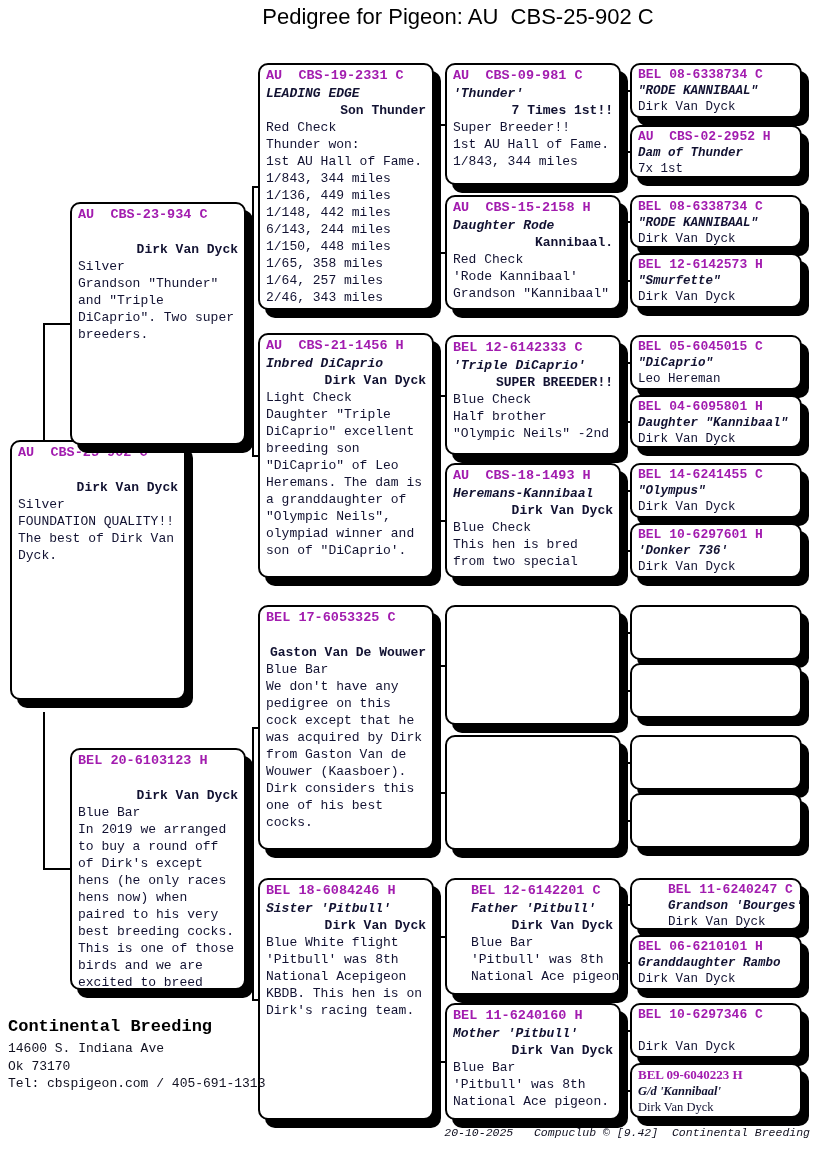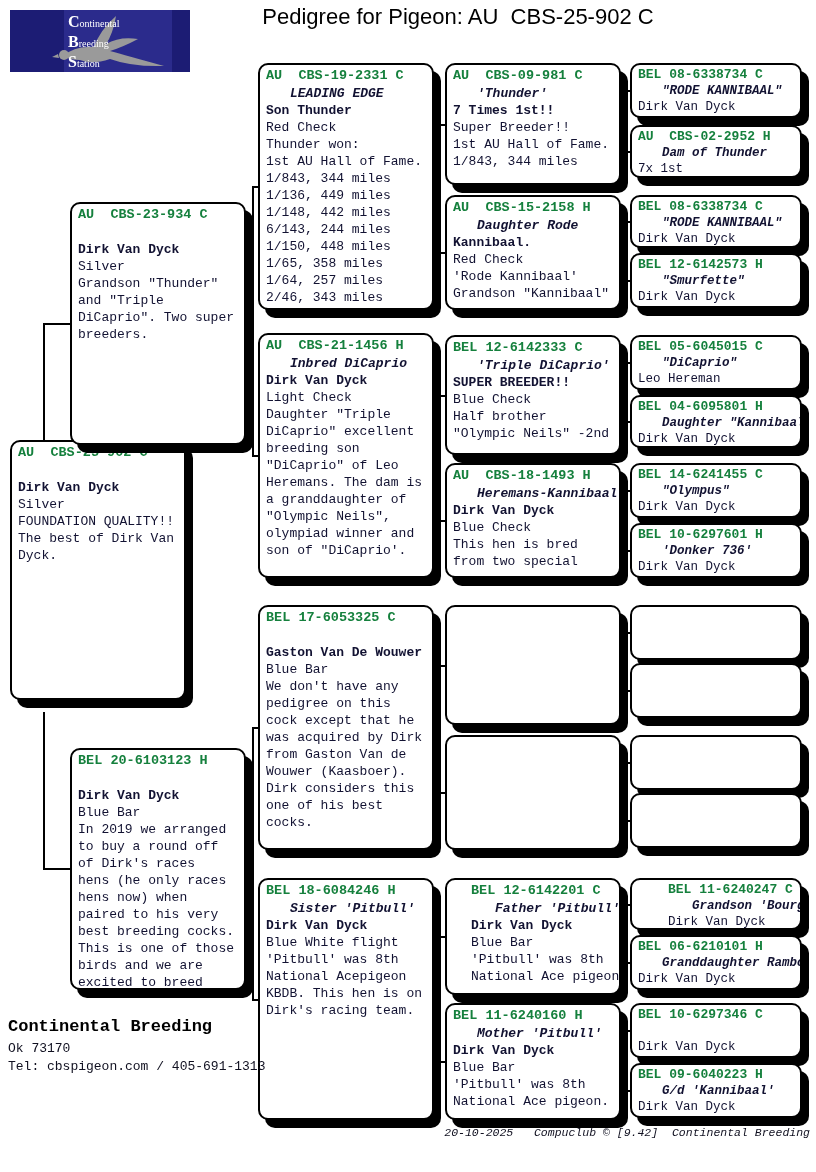--- a/index.html
+++ b/index.html
@@ -12,57 +12,44 @@
   .logo-panel{position:absolute;left:54px;top:0;width:108px;height:62px;background:#2b2b8c;}
   .logo-bird{position:absolute;left:42px;top:2px;width:136px;height:58px;}
   .logo-text{position:absolute;left:58px;top:3px;color:#fff;z-index:2;
              font-family:"Liberation Serif",serif;line-height:18px;}
   .logo-line .cap{font-size:16px;font-weight:bold;}
   .logo-line span{font-size:10px;}
   .logo-line .cap{font-size:16px;}
   
   .box{position:absolute;background:#fff;border:2px solid #000;border-radius:10px;
        box-shadow:7px 8px 0 0 #000;box-sizing:border-box;padding:2px 6px;overflow:hidden;}
-  .band{color:#15803d;font-weight:bold;font-size:13.5px;line-height:18px;min-height:18px;white-space:pre;}
+  .band{color:#a21caf;font-weight:bold;font-size:13.5px;line-height:18px;min-height:18px;white-space:pre;}
   .line{color:#121232;font-size:13px;line-height:17px;min-height:17px;white-space:pre;}
-  .line.b{font-weight:bold;}
-  .line.i{font-style:italic;font-weight:bold;margin-left:24px;}
+  .line.b{font-weight:bold;text-align:right;}
+  .line.i{font-style:italic;font-weight:bold;}
   .box.compact{padding:1px 6px;}
   .box.compact .band{font-size:13px;line-height:17px;min-height:17px;}
   .box.compact .line{font-size:12.5px;line-height:16px;min-height:16px;}
   
   .vl{position:absolute;width:2px;background:#000;}
   .hl{position:absolute;height:2px;background:#000;}
   
   .footer-left{position:absolute;left:8px;top:1014px;color:#101020;}
   .loft-name{font-size:17px;font-weight:bold;line-height:26px;color:#000;}
   .addr-line{font-size:13px;line-height:17.5px;}
   .footer-right{position:absolute;right:6px;top:1126px;font-size:11.5px;font-style:italic;
                 color:#101020;white-space:pre;}
 </style>
 </head>
 <body>
 
 <div class="page">
 
   <div class="title">Pedigree for Pigeon: AU  CBS-25-902 C</div>
 
-  <div class="logo">
-    <div class="logo-panel"></div>
-    <svg class="logo-bird" viewBox="0 0 136 58" xmlns="http://www.w3.org/2000/svg">
-      <path fill="#9a9a9a" d="M10 44 Q24 34 38 35 L42 35 Q48 18 64 4 Q61 22 54 32 Q68 24 86 27 Q71 35 58 39 Q76 44 112 54 Q80 55 58 47 Q40 53 28 48 Q18 48 10 44 Z"></path>
-      <circle fill="#9a9a9a" cx="12" cy="43" r="5"></circle>
-      <path fill="#9a9a9a" d="M6 42 L0 45 L7 46 Z"></path>
-    </svg>
-    <div class="logo-text">
-      <div class="logo-line"><span class="cap">C</span><span>ontinental</span></div>
-      <div class="logo-line"><span class="cap">B</span><span>reeding</span></div>
-      <div class="logo-line"><span class="cap">S</span><span>tation</span></div>
-    </div>
-  </div>
 
   <div id="tree">
       <div class="vl" style="left: 43px; top: 323px; height: 131px;"></div>
       <div class="vl" style="left: 43px; top: 712px; height: 158px;"></div>
       <div class="vl" style="left: 252px; top: 186px; height: 271px;"></div>
       <div class="vl" style="left: 252px; top: 727px; height: 274px;"></div>
       <div class="vl" style="left: 438px; top: 124px; height: 130px;"></div>
       <div class="vl" style="left: 438px; top: 395px; height: 127px;"></div>
       <div class="vl" style="left: 438px; top: 665px; height: 129px;"></div>
       <div class="vl" style="left: 438px; top: 936px; height: 127px;"></div>
@@ -137,21 +124,21 @@
         <div class="line n">DiCaprio". Two super</div>
         <div class="line n">breeders.</div>
       </div>
       <div class="box" style="left: 70px; top: 748px; width: 176px; height: 242px;">
         <div class="band">BEL 20-6103123 H</div>
         <div class="line n"></div>
         <div class="line b">Dirk Van Dyck</div>
         <div class="line n">Blue Bar</div>
         <div class="line n">In 2019 we arranged</div>
         <div class="line n">to buy a round off</div>
-        <div class="line n">of Dirk's races</div>
+        <div class="line n">of Dirk's except</div>
         <div class="line n">hens (he only races</div>
         <div class="line n">hens now) when</div>
         <div class="line n">paired to his very</div>
         <div class="line n">best breeding cocks.</div>
         <div class="line n">This is one of those</div>
         <div class="line n">birds and we are</div>
         <div class="line n">excited to breed</div>
       </div>
       <div class="box" style="left: 258px; top: 63px; width: 176px; height: 247px;">
         <div class="band">AU  CBS-19-2331 C</div>
@@ -323,28 +310,29 @@
       <div class="box compact" style="left: 630px; top: 935px; width: 172px; height: 55px;">
         <div class="band">BEL 06-6210101 H</div>
         <div class="line i">Granddaughter Rambo</div>
         <div class="line n">Dirk Van Dyck</div>
       </div>
       <div class="box compact" style="left: 630px; top: 1003px; width: 172px; height: 55px;">
         <div class="band">BEL 10-6297346 C</div>
         <div class="line n"></div>
         <div class="line n">Dirk Van Dyck</div>
       </div>
-      <div class="box compact" style="left: 630px; top: 1063px; width: 172px; height: 55px;">
+      <div class="box compact" style="left: 630px; top: 1063px; width: 172px; height: 55px; font-family: Liberation Serif, serif;">
         <div class="band">BEL 09-6040223 H</div>
         <div class="line i">G/d 'Kannibaal'</div>
         <div class="line n">Dirk Van Dyck</div>
       </div>
     </div>
 
   <div class="footer-left">
     <div class="loft-name">Continental Breeding</div>
+    <div class="addr-line">14600 S. Indiana Ave</div>
     <div class="addr-line">Ok 73170</div>
     <div class="addr-line">Tel: cbspigeon.com / 405-691-1313</div>
   </div>
 
   <div class="footer-right">20-10-2025   Compuclub © [9.42]  Continental Breeding</div>
 
 </div>
 
 </body></html>

